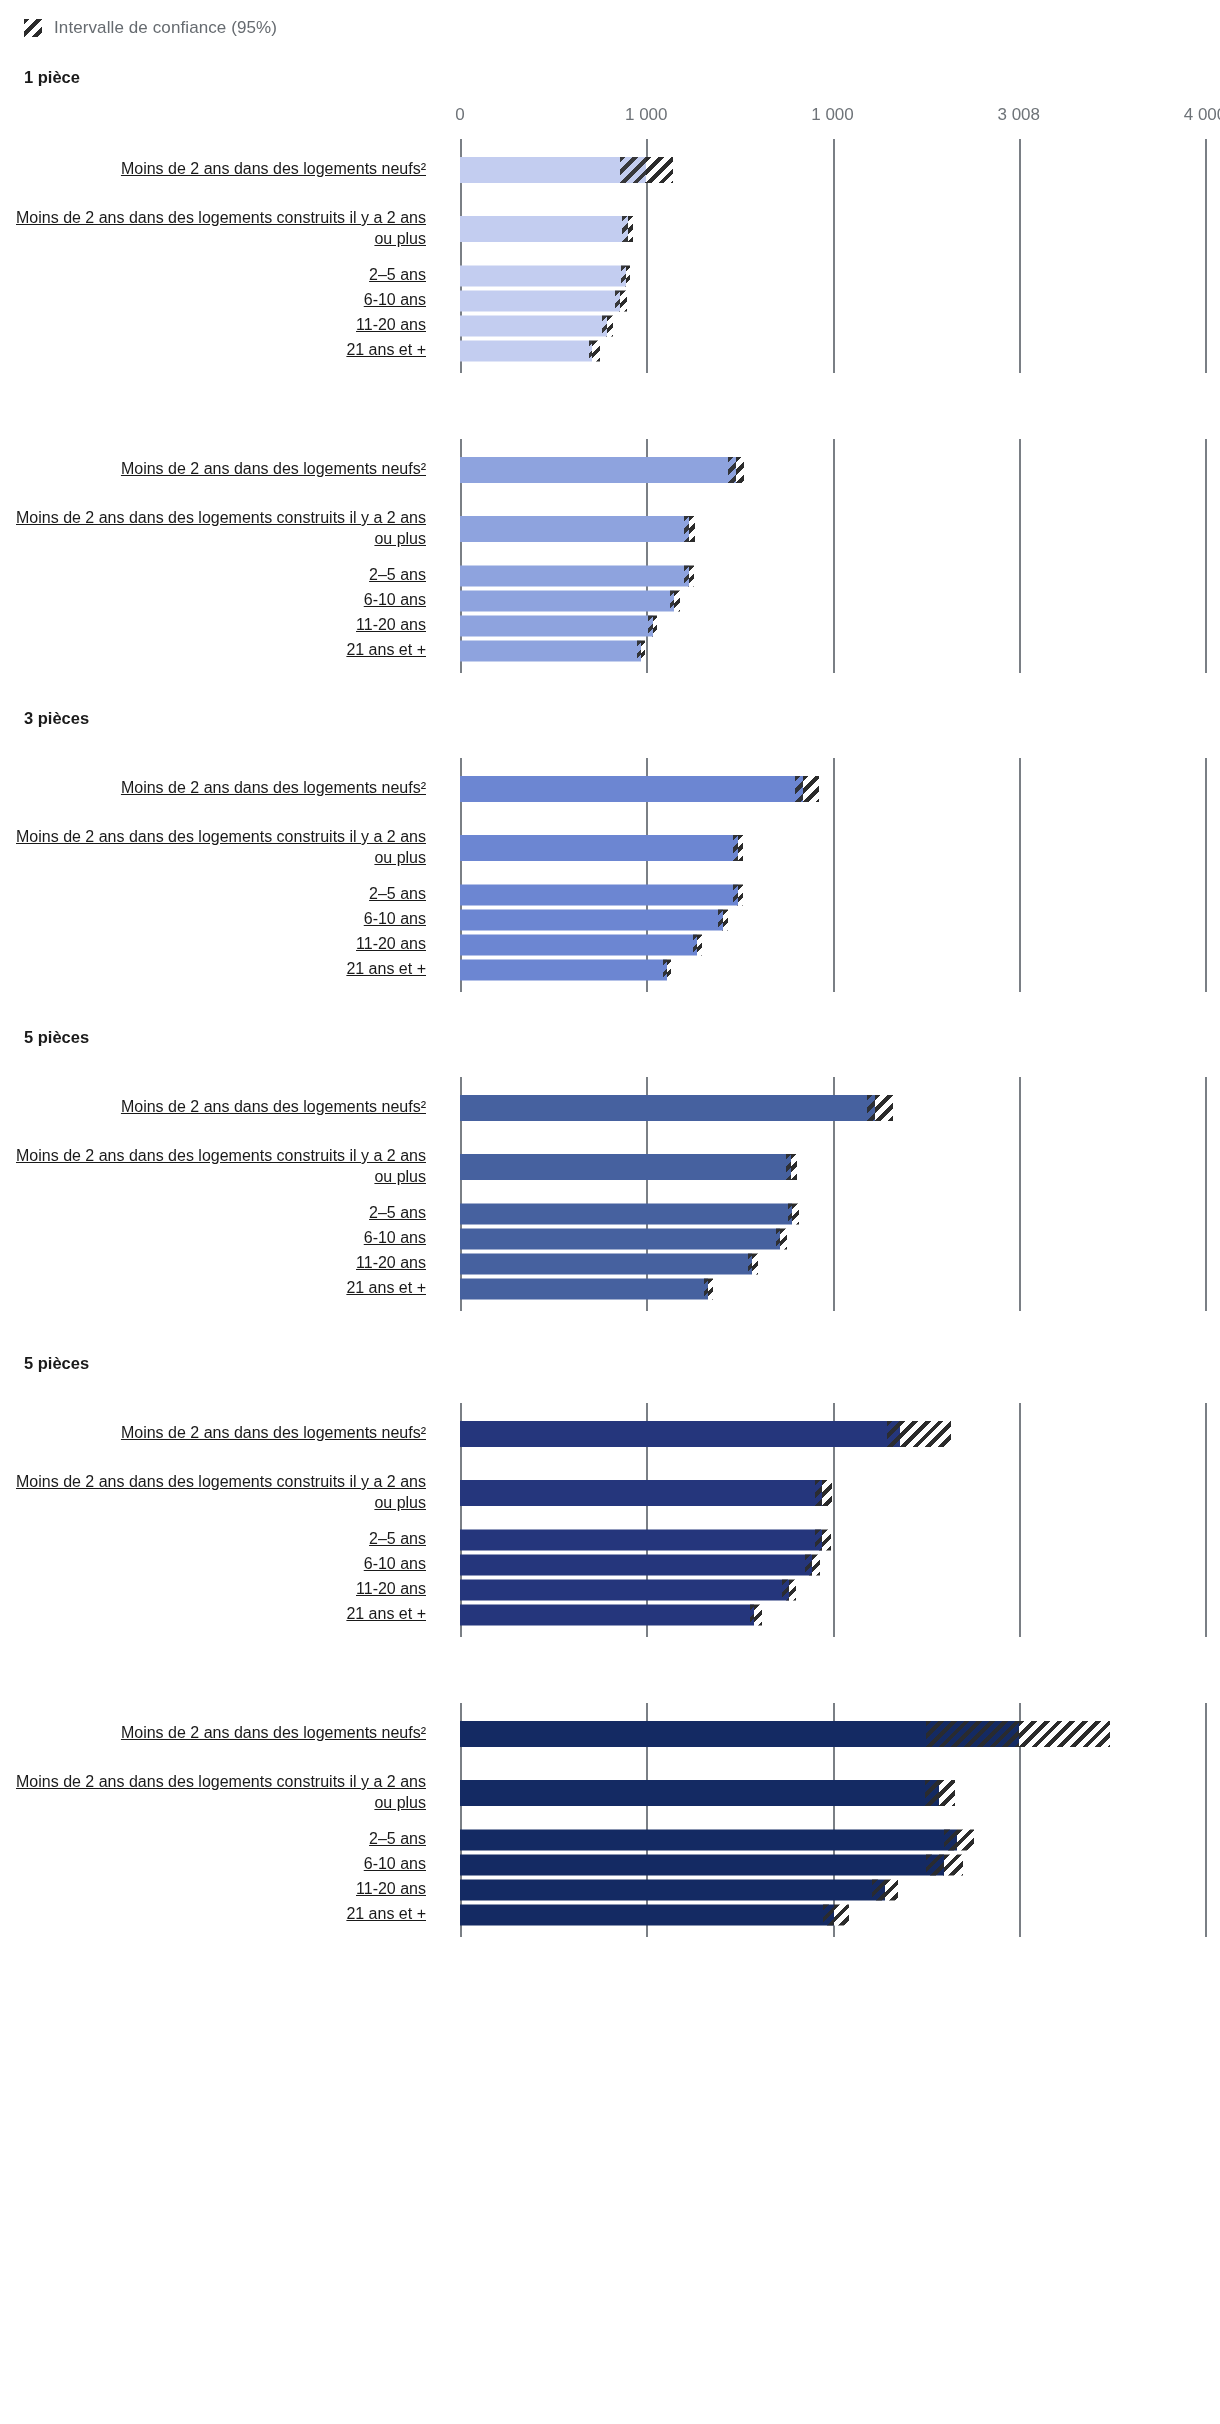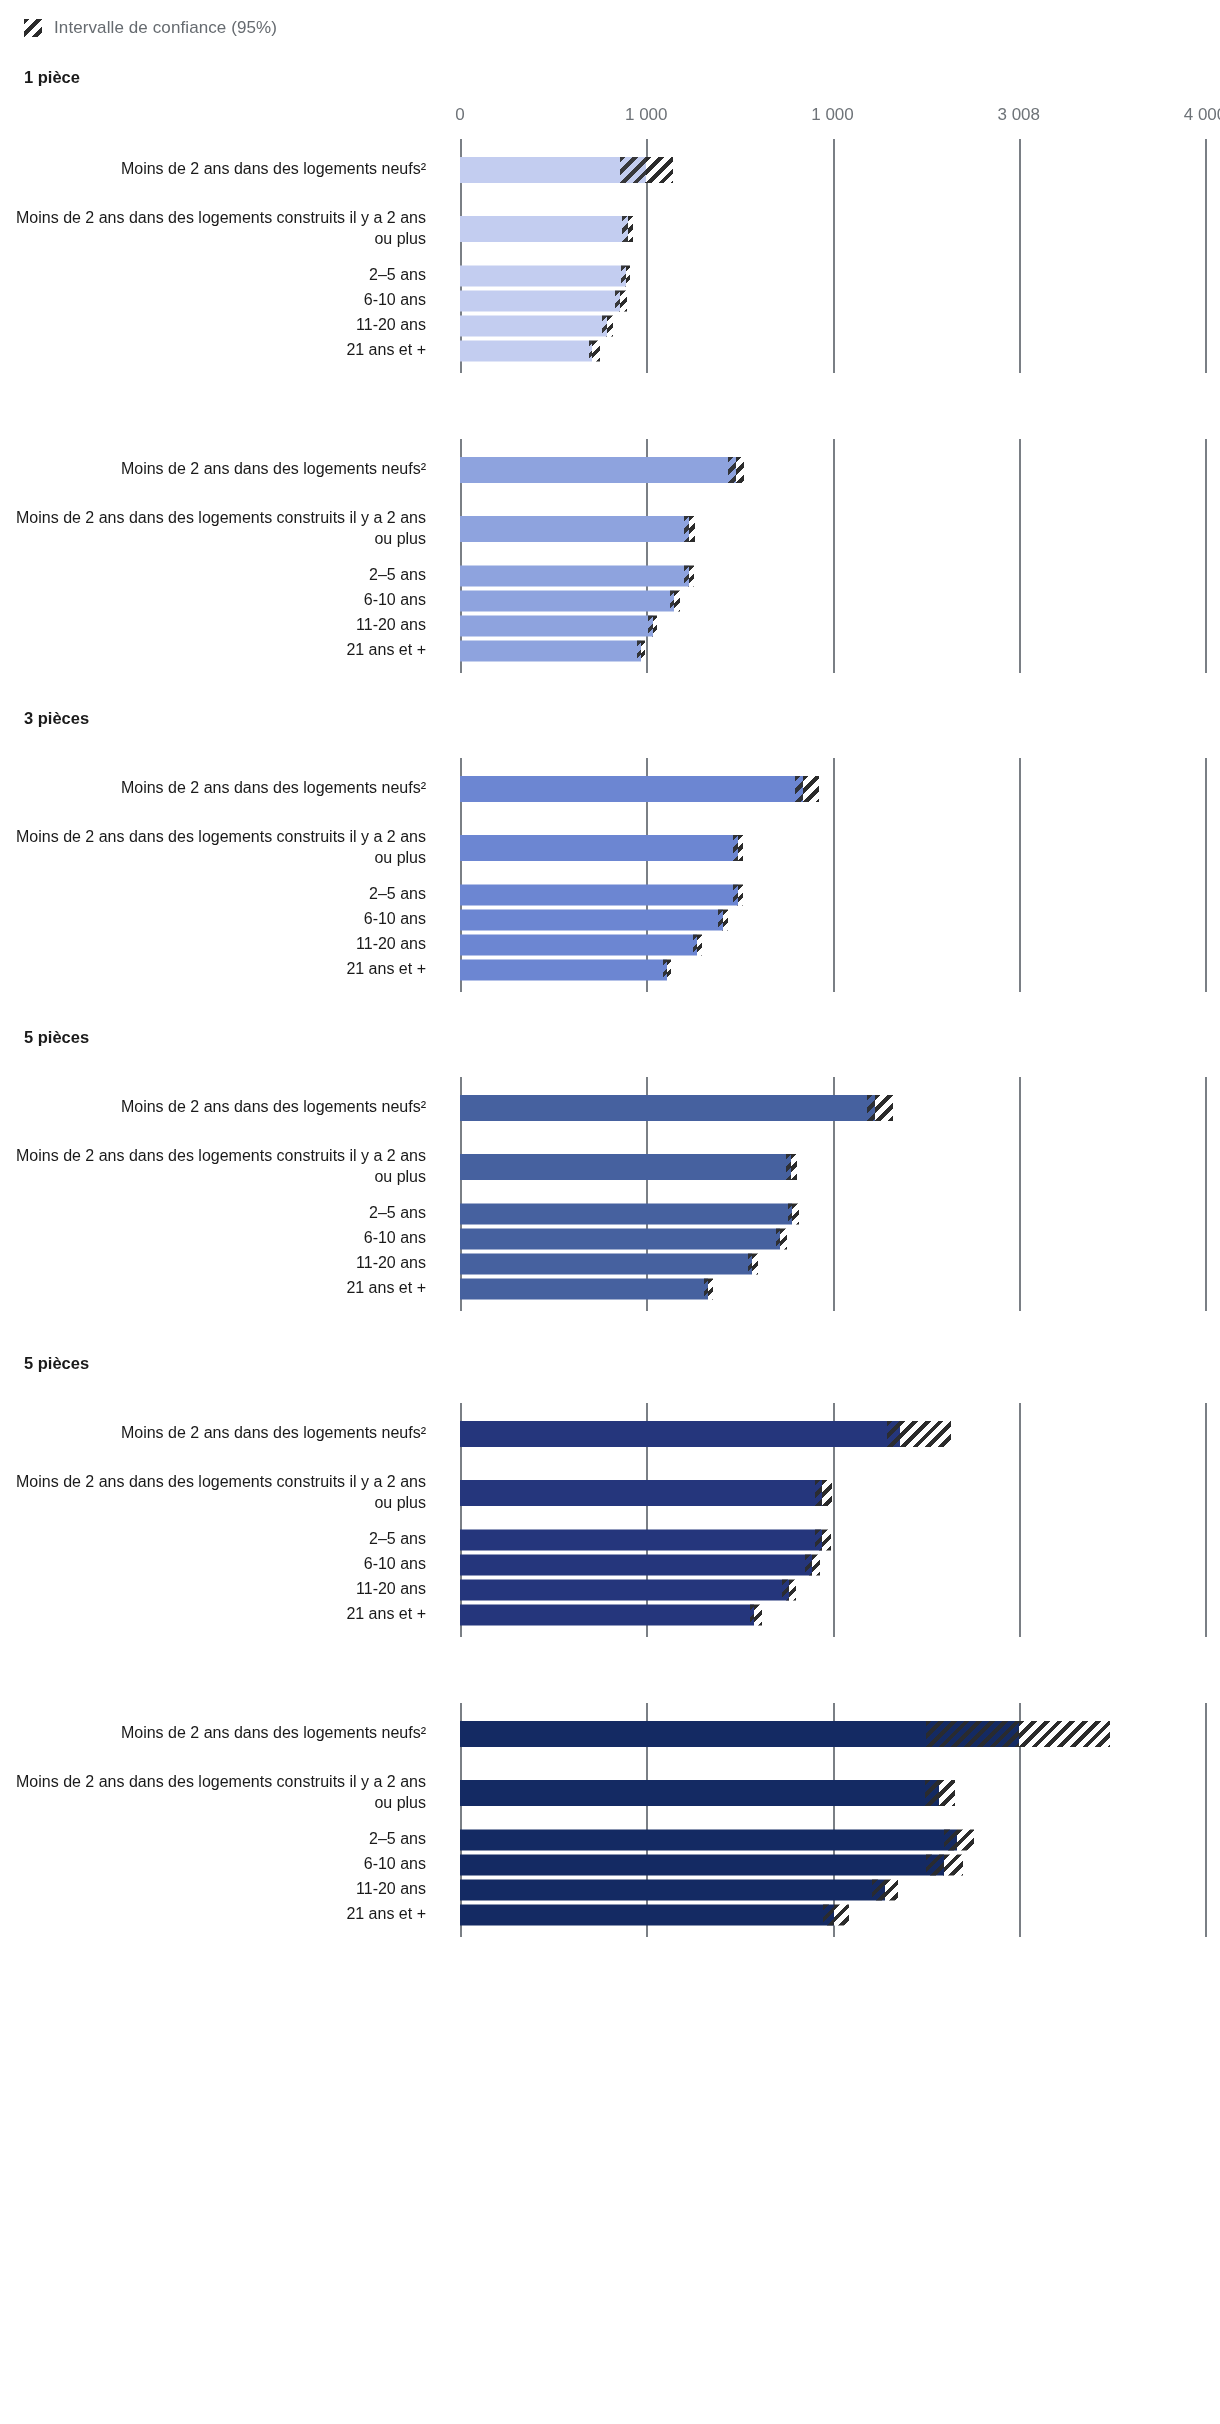--- a/index.html
+++ b/index.html
@@ -45,20 +45,21 @@
   .panel-title{
     font-size:16.5px;
     font-weight:bold;
     color:#1a1a1a;
     padding-left:24px;
     margin:0;
   }
 
   .rows{
     position:relative;
+    text-decoration:underline;
   }
   
   .gridline{
     position:absolute;
     top:0; bottom:0;
     width:2px;
     background:#7a7f85;
     z-index:1;
   }
 

